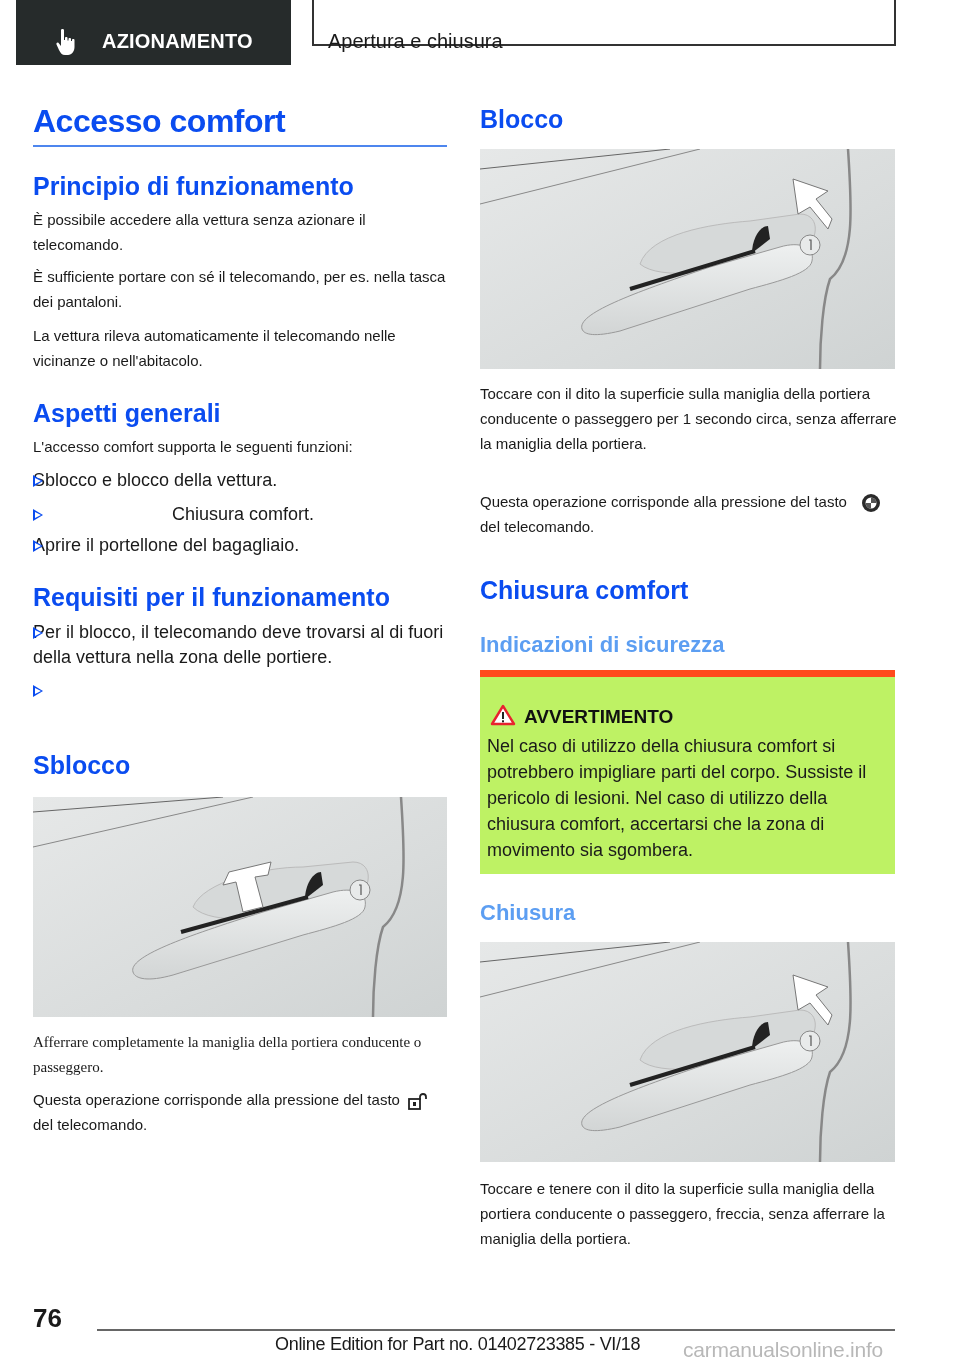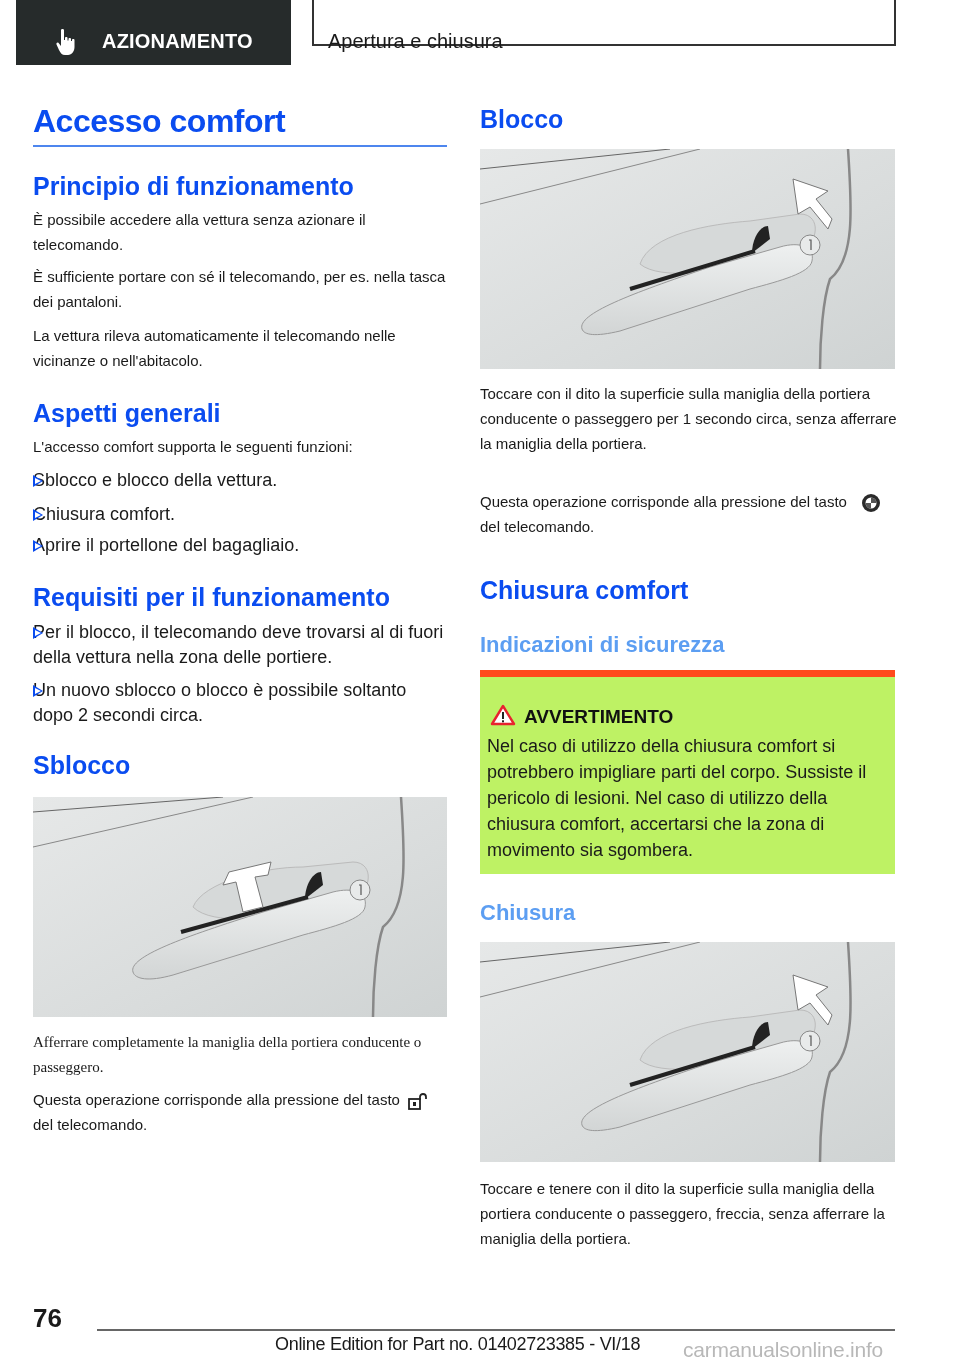--- a/index.html
+++ b/index.html
@@ -56,37 +56,36 @@
 <div class="p" style="left:33px; top:207px; width:420px;">È possibile accedere alla vettura senza azionare il telecomando.</div>
 <div class="p" style="left:33px; top:264px; width:420px;">È sufficiente portare con sé il telecomando, per es. nella tasca dei pantaloni.</div>
 <div class="p" style="left:33px; top:323px; width:420px;">La vettura rileva automaticamente il telecomando nelle vicinanze o nell'abitacolo.</div>
 
 <div class="h2" style="left:33px; top:399px;">Aspetti generali</div>
 <div class="p" style="left:33px; top:434px; width:420px;">L'accesso comfort supporta le seguenti funzioni:</div>
 <div class="bullet" style="left:33px; top:468px; width:420px;">
   <span class="tri"></span>
   <span>Sblocco e blocco della vettura.</span>
 </div>
-<div class="bullet" style="left:33px; top:502px; width:420px;">
+<div class="bullet" style="left:33px; top:502px; width:420px;text-align:center;">
   <span class="tri"></span>
   <span>Chiusura comfort.</span>
 </div>
 <div class="bullet" style="left:33px; top:533px; width:420px;">
   <span class="tri"></span>
   <span>Aprire il portellone del bagagliaio.</span>
 </div>
 
 <div class="h2" style="left:33px; top:583px;">Requisiti per il funzionamento</div>
 <div class="bullet" style="left:33px; top:620px; width:420px;">
   <span class="tri"></span>
   <span>Per il blocco, il telecomando deve trovarsi al di fuori della vettura nella zona delle portiere.</span>
 </div>
 <div class="bullet" style="left:33px; top:678px; width:405px;">
   <span class="tri"></span>
-  <span>Un nuovo sblocco o blocco è possibile soltanto dopo 2 secondi circa.</span>
 </div>
 
 <div class="h2" style="left:33px; top:751px;">Sblocco</div>
 
 <div class="figure" style="left:33px; top:797px; width:414px; height:220px;">
   <svg viewBox="0 0 414 220" preserveAspectRatio="none">
     <defs>
       <linearGradient id="g1" x1="0" y1="0" x2="1" y2="1">
         <stop offset="0" stop-color="#e6e8e8"></stop>
           <stop offset="0.6" stop-color="#d9dcdc"></stop>

